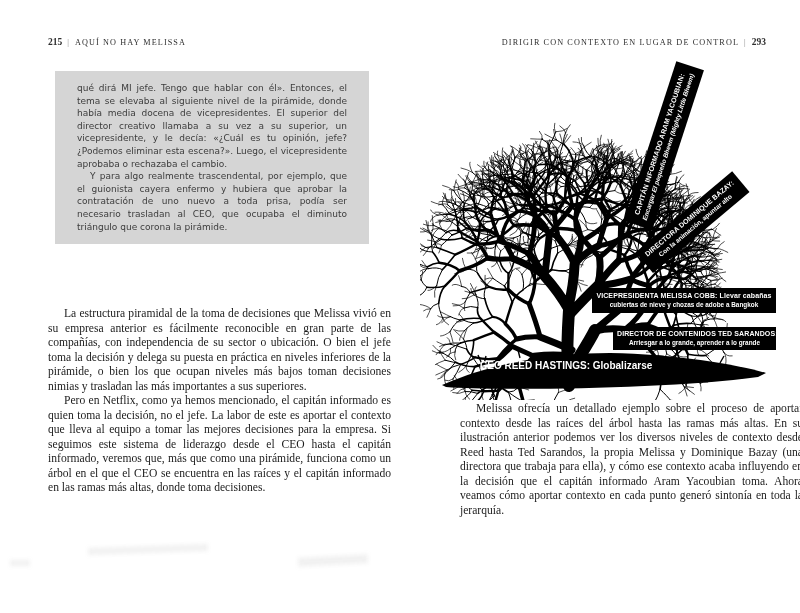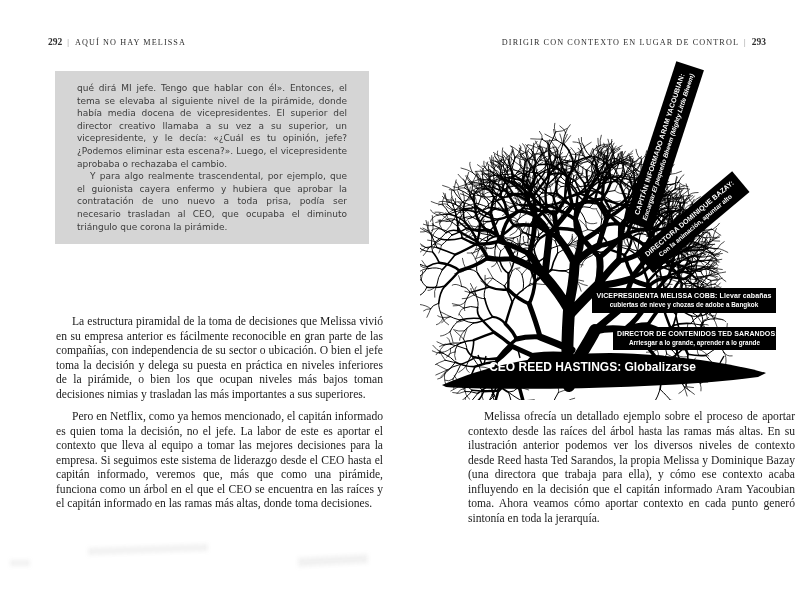--- a/index.html
+++ b/index.html
@@ -17,57 +17,57 @@
 
   
   .quote-box{position:absolute;left:55px;top:71px;width:270px;padding:11px 22px;
              background:#d5d5d5;font-family:"DejaVu Sans",sans-serif;
              font-size:9px;line-height:12.6px;color:#3c3c3c;text-align:justify;}
   .quote-box p{margin:0;}
   .quote-box p.indent{text-indent:13px;}
 
   
   .body-col{position:absolute;font-size:11.6px;line-height:14.5px;text-align:justify;}
-  .body-col p{margin:8px;text-indent:16px;}
+  .body-col p{margin:0;text-indent:16px;}
   #body-left{left:48px;top:307px;width:343px;}
   #body-right{left:460px;top:402px;width:343px;}
 
   
   #tree-wrap{position:absolute;left:420px;top:58px;width:368px;height:342px;}
   #tree-svg{position:absolute;left:0;top:0;}
 
   .banner{position:absolute;background:#000000;color:#ffffff;
           font-family:"Liberation Sans",sans-serif;font-weight:bold;text-align:center;
           display:flex;flex-direction:column;justify-content:center;
           line-height:1.4;white-space:nowrap;padding:0 4px;box-sizing:border-box;}
   .banner .l1{font-size:7px;letter-spacing:0.1px;}
   .banner .l2{font-size:6.4px;}
   #banner-aram{left:232px;top:143px;width:168px;height:29px;
                transform-origin:0 100%;transform:rotate(-72deg);}
   #banner-aram .l2{font-style:italic;}
   #banner-dominique{left:233px;top:188px;width:126px;height:27px;
                     transform-origin:0 100%;transform:rotate(-40deg);}
   #box-melissa{left:172px;top:230px;width:184px;height:25px;}
   #box-ted{left:193px;top:269px;width:163px;height:23px;}
-  #ceo-label{position:absolute;left:60px;top:302px;width:225px;text-align:center;
+  #ceo-label{position:absolute;left:60px;top:302px;width:225px;
              color:#ffffff;font-family:"Liberation Sans",sans-serif;font-weight:bold;
-             font-size:12px;white-space:nowrap;}
+             font-size:10px;white-space:nowrap;}
 
   
   .smudge{position:absolute;background:rgba(120,120,120,0.10);filter:blur(2px);}
   #smudge-1{left:88px;top:546px;width:120px;height:7px;transform:rotate(-2deg);}
   #smudge-2{left:298px;top:556px;width:70px;height:9px;transform:rotate(-3deg);}
   #smudge-3{left:10px;top:560px;width:20px;height:6px;}
 </style>
 </head>
 <body>
 
 <div class="page">
   <div class="running-head" id="head-left">
-    <span class="pagenum">292</span><span class="sep">|</span><span>AQUÍ NO HAY MELISSA</span>
+    <span class="pagenum">215</span><span class="sep">|</span><span>AQUÍ NO HAY MELISSA</span>
   </div>
 
   <div class="quote-box">
     <p>qué dirá MI jefe. Tengo que hablar con él». Entonces, el tema se elevaba al siguiente nivel de la pirámide, donde había media docena de vicepresidentes. El superior del director creativo llamaba a su vez a su superior, un vicepresidente, y le decía: «¿Cuál es tu opinión, jefe? ¿Podemos eliminar esta escena?». Luego, el vicepresidente aprobaba o rechazaba el cambio.</p>
     <p class="indent">Y para algo realmente trascendental, por ejemplo, que el guionista cayera enfermo y hubiera que aprobar la contratación de uno nuevo a toda prisa, podía ser necesario trasladan al CEO, que ocupaba el diminuto triángulo que corona la pirámide.</p>
   </div>
 
   <div class="body-col" id="body-left">
     <p>La estructura piramidal de la toma de decisiones que Melissa vivió en su empresa anterior es fácilmente reconocible en gran parte de las compañías, con independencia de su sector o ubicación. O bien el jefe toma la decisión y delega su puesta en práctica en niveles inferiores de la pirámide, o bien los que ocupan niveles más bajos toman decisiones nimias y trasladan las más importantes a sus superiores.</p>
     <p>Pero en Netflix, como ya hemos mencionado, el capitán informado es quien toma la decisión, no el jefe. La labor de este es aportar el contexto que lleva al equipo a tomar las mejores decisiones para la empresa. Si seguimos este sistema de liderazgo desde el CEO hasta el capitán informado, veremos que, más que como una pirámide, funciona como un árbol en el que el CEO se encuentra en las raíces y el capitán informado en las ramas más altas, donde toma decisiones.</p>

